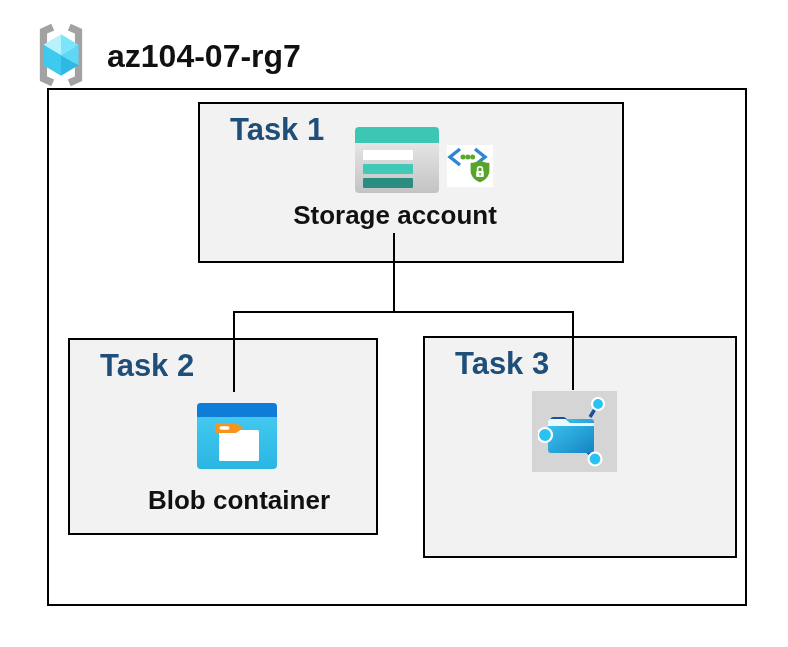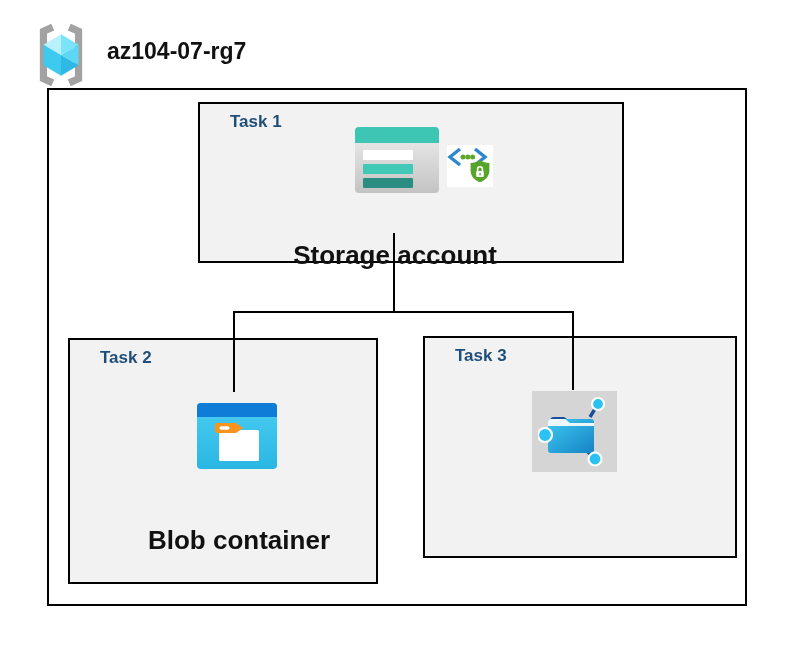--- a/index.html
+++ b/index.html
@@ -5,44 +5,44 @@
   html,body{margin:0;padding:0;background:#fff;}
   body{
     width:788px;height:647px;position:relative;overflow:hidden;
     font-family:"Liberation Sans","DejaVu Sans",sans-serif;
     -webkit-font-smoothing:antialiased;
   }
   .abs{position:absolute;}
 
   
   .rg-title{
-    left:107px;top:38px;font-size:23px;font-weight:bold;color:#111;
+    left:107px;top:38px;font-size:32px;font-weight:bold;color:#111;
     letter-spacing:0px;
   }
 
   
   .rg-boundary{
     left:47px;top:88px;width:700px;height:518px;
     border:2px solid #000;background:#fff;box-sizing:border-box;
   }
   .task-box{
     border:2px solid #000;background:#f2f2f2;box-sizing:border-box;
   }
   .task1{left:198px;top:102px;width:426px;height:161px;}
-  .task2{left:68px;top:338px;width:310px;height:246px;}
+  .task2{left:68px;top:338px;width:310px;height:197px;}
   .task3{left:423px;top:336px;width:314px;height:222px;}
   .task-label{
     position:absolute;left:30px;top:8px;
-    font-size:17px;font-weight:bold;color:#1f4e79;
+    font-size:31px;font-weight:bold;color:#1f4e79;
   }
 
   
   .res-label{
     position:absolute;font-size:26px;font-weight:bold;color:#111;
-    text-align:center;white-space:nowrap;margin-top:40px;
+    text-align:center;white-space:nowrap;
   }
   .storage-label{left:0;width:390px;top:96px;}
   .blob-label{left:0;width:100%;top:145px;padding-left:32px;box-sizing:border-box;}
   .share-label{left:0;top:5px;width:100%;text-align:center;}
 
   
   .conn{position:absolute;background:#000;}
 
   
   .share-square{left:107px;top:53px;width:85px;height:81px;background:#d5d5d5;position:absolute;}

